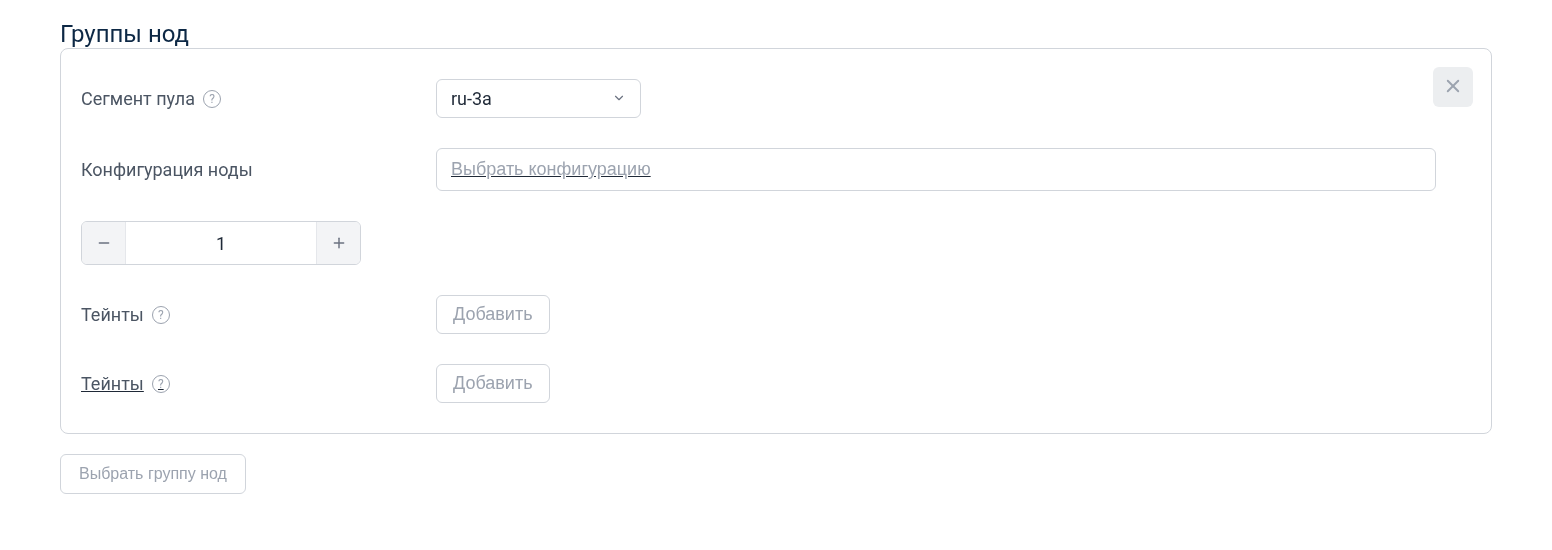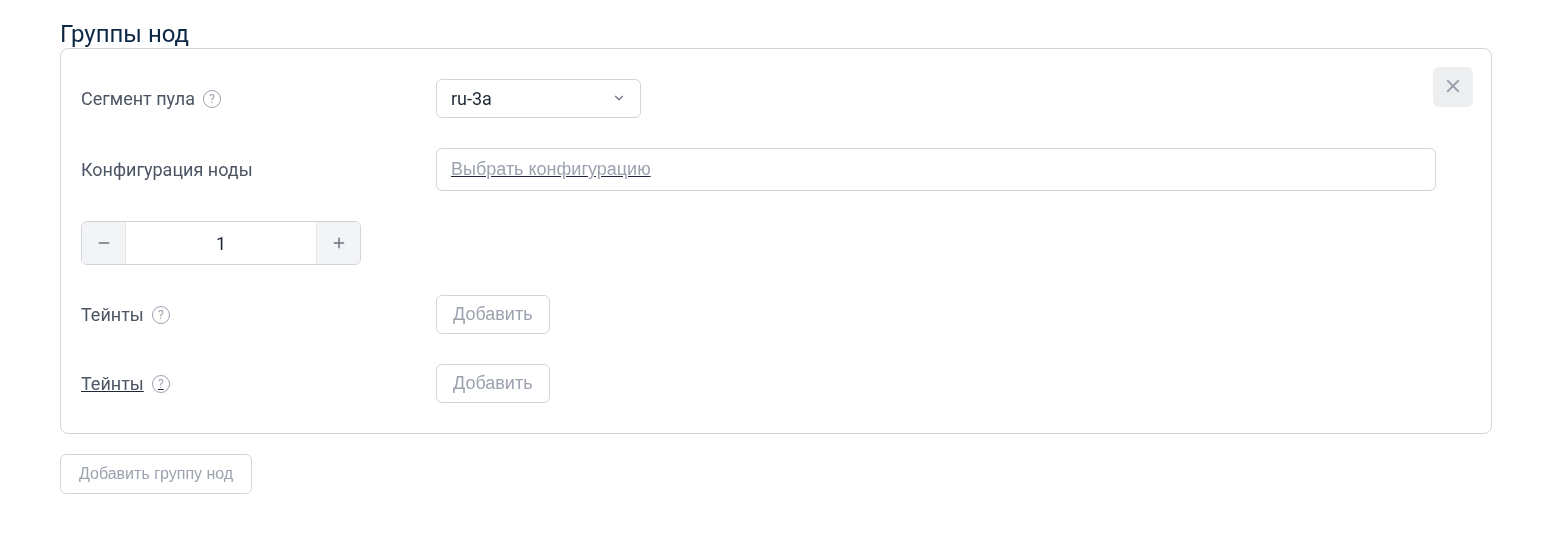--- a/index.html
+++ b/index.html
@@ -225,16 +225,16 @@
       <span>Тейнты</span>
       <span class="help-icon">?</span>
     </div>
     <div class="form-control">
       <button class="outline-button">Добавить</button>
     </div>
   </div>
 
 </div>
 
-<button class="add-group-btn">Добавить группу нод</button>
+<button class="add-group-btn">Выбрать группу нод</button>
 
 
 
 
 </body></html>

